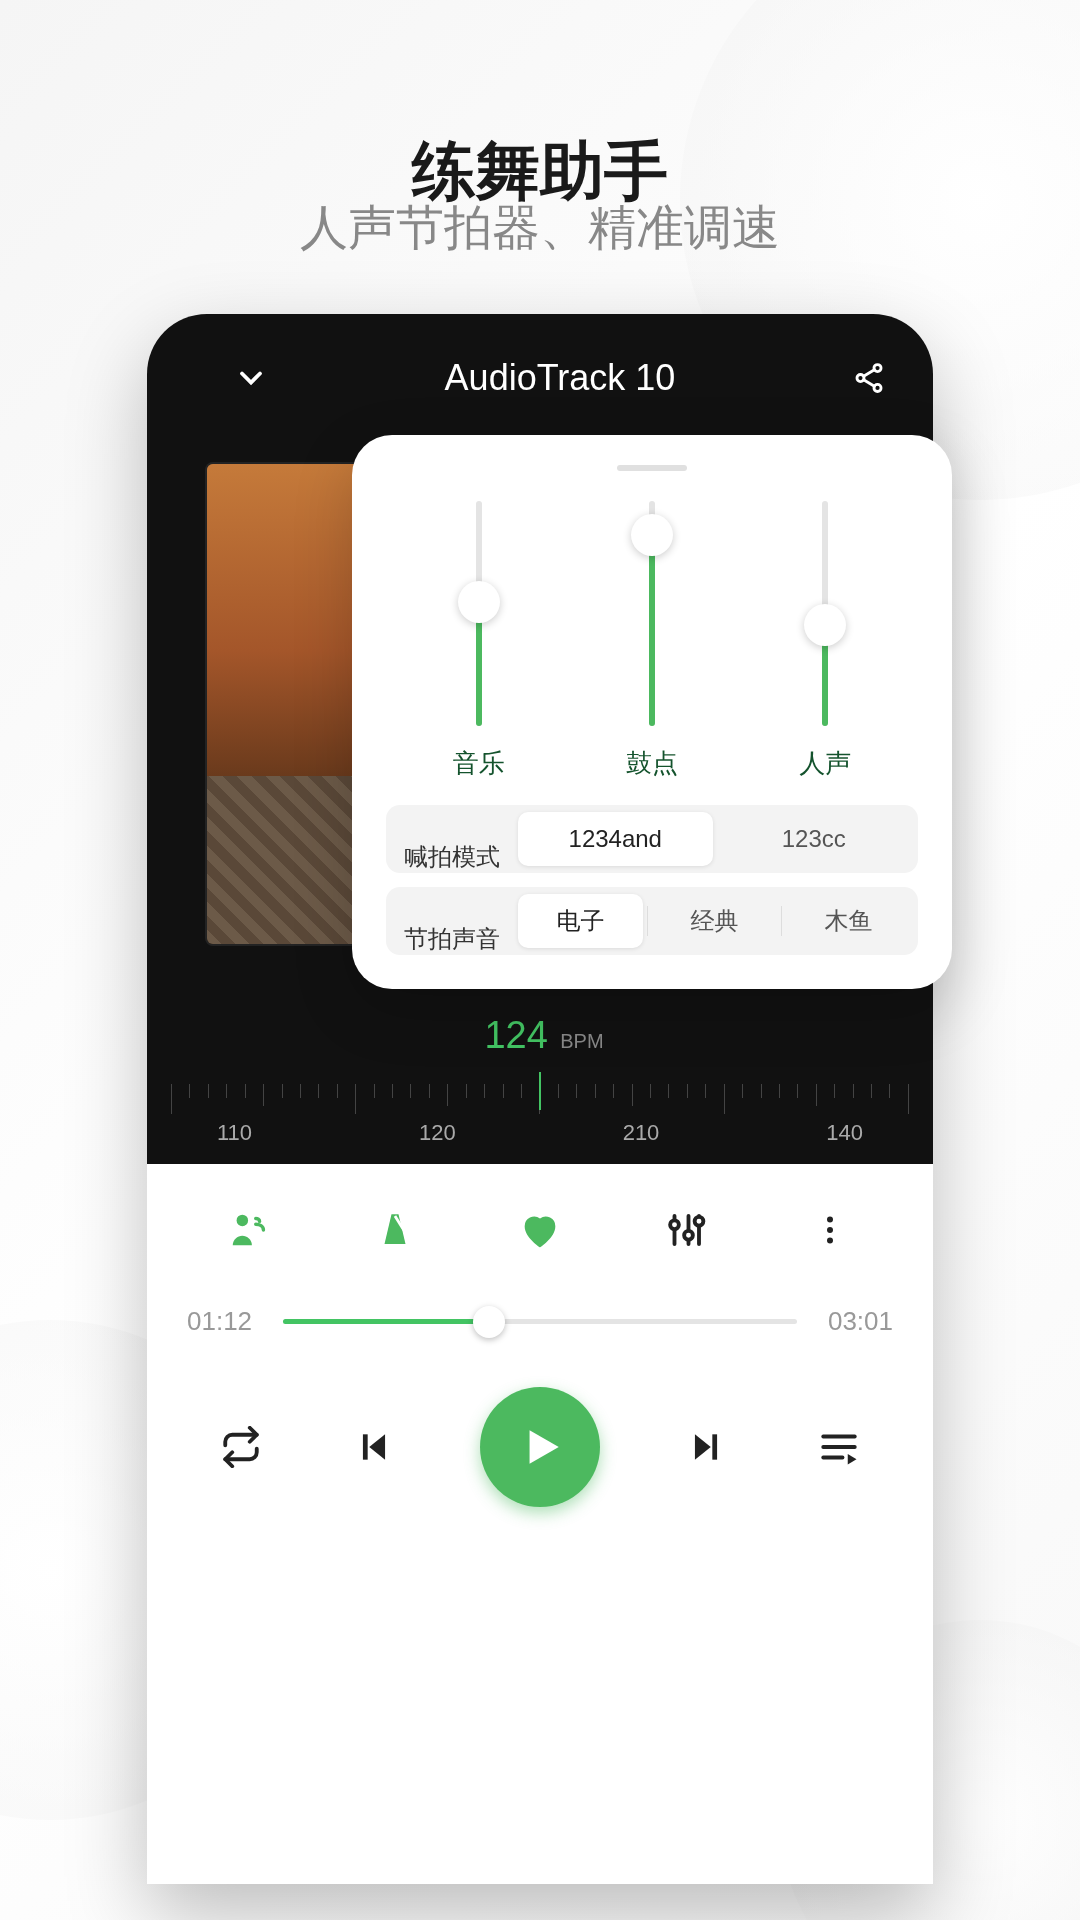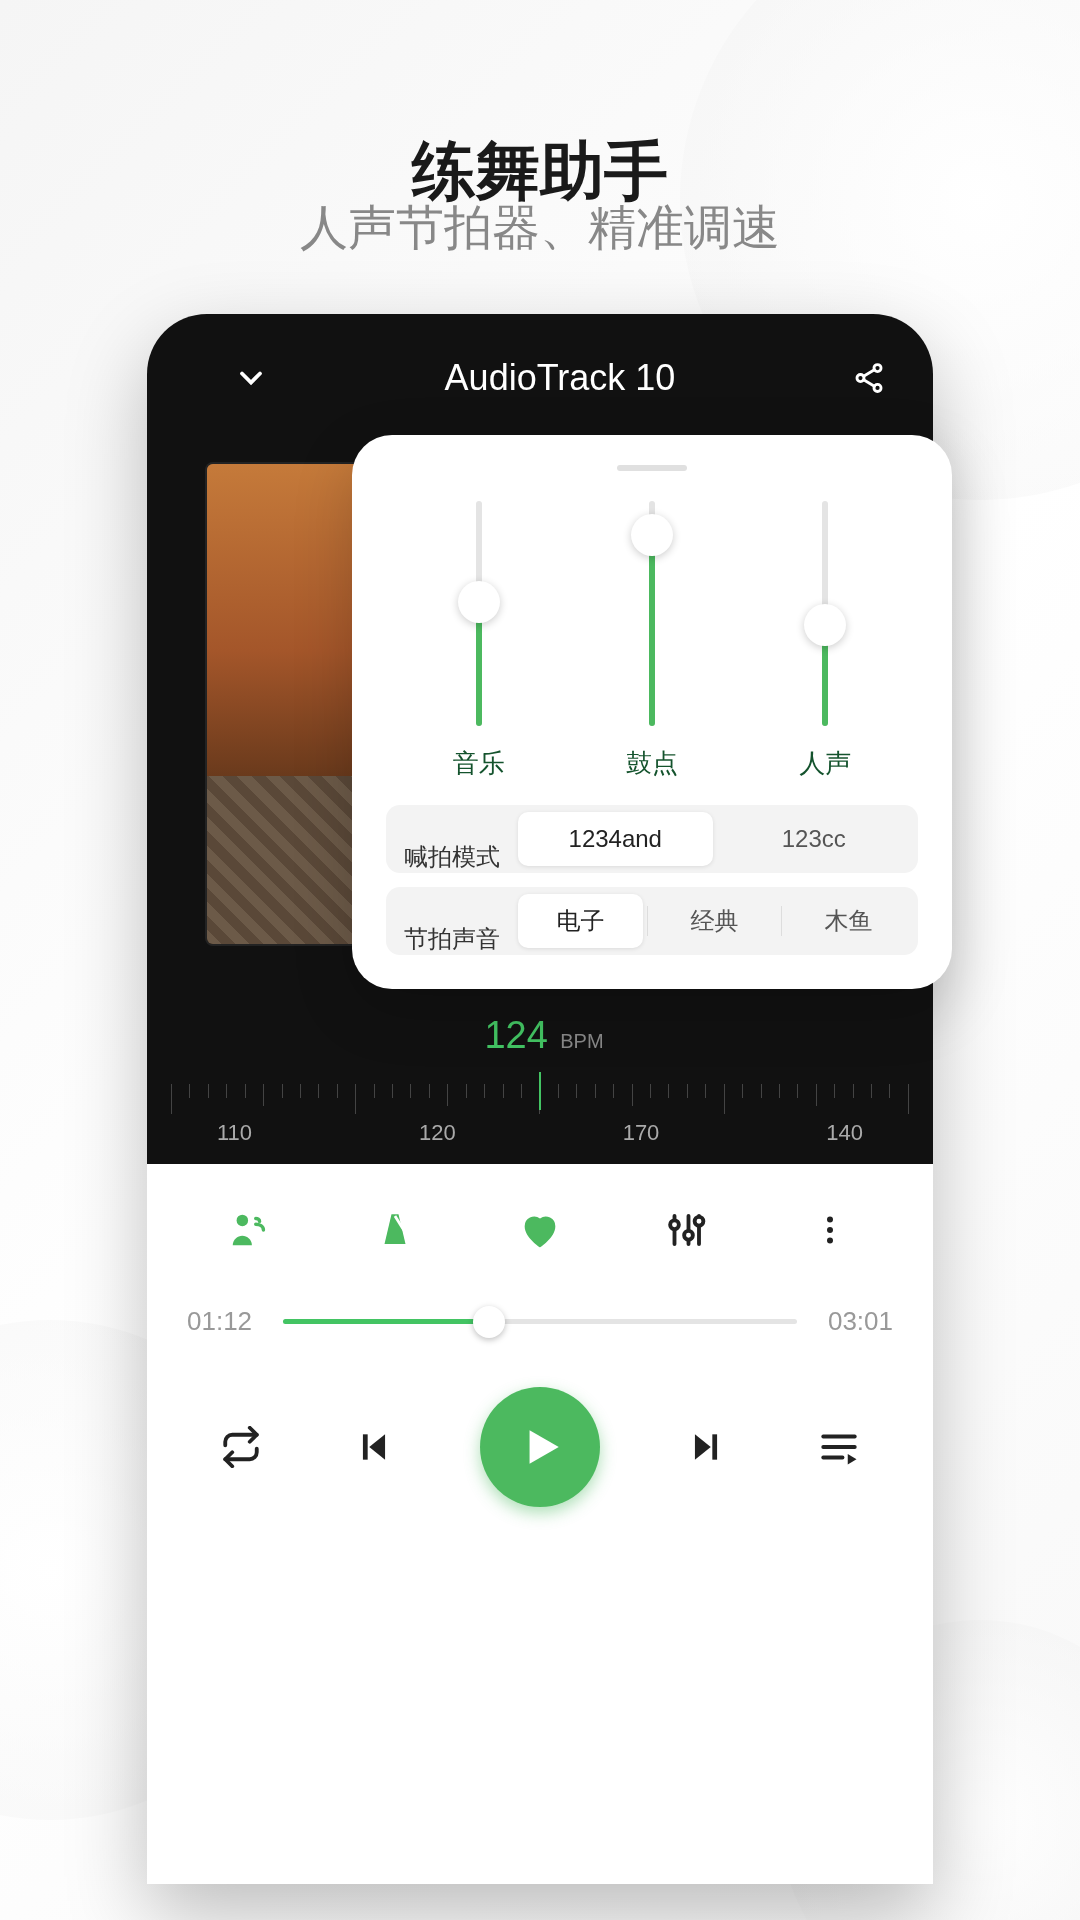--- a/index.html
+++ b/index.html
@@ -416,21 +416,21 @@
           <div class="tick" style="height: 14px;"></div>
           <div class="tick" style="height: 14px;"></div>
           <div class="tick" style="height: 14px;"></div>
           <div class="tick" style="height: 14px;"></div>
           <div class="tick" style="height: 30px;"></div>
         </div>
       <div class="ruler-cursor"></div>
       <div class="ruler-labels">
         <span>110</span>
         <span>120</span>
-        <span>170</span>
+        <span>210</span>
         <span>140</span>
       </div>
     </div>
 
     <div class="bottom-panel">
       <div class="icon-row">
         <div class="icon-btn">
           <svg width="46" height="46" viewBox="0 0 24 24" fill="#4cb95f">
               <circle cx="8" cy="7" r="3"></circle>
               <path d="M3 20c0-3 2.5-5 5-5s5 2 5 5"></path>

